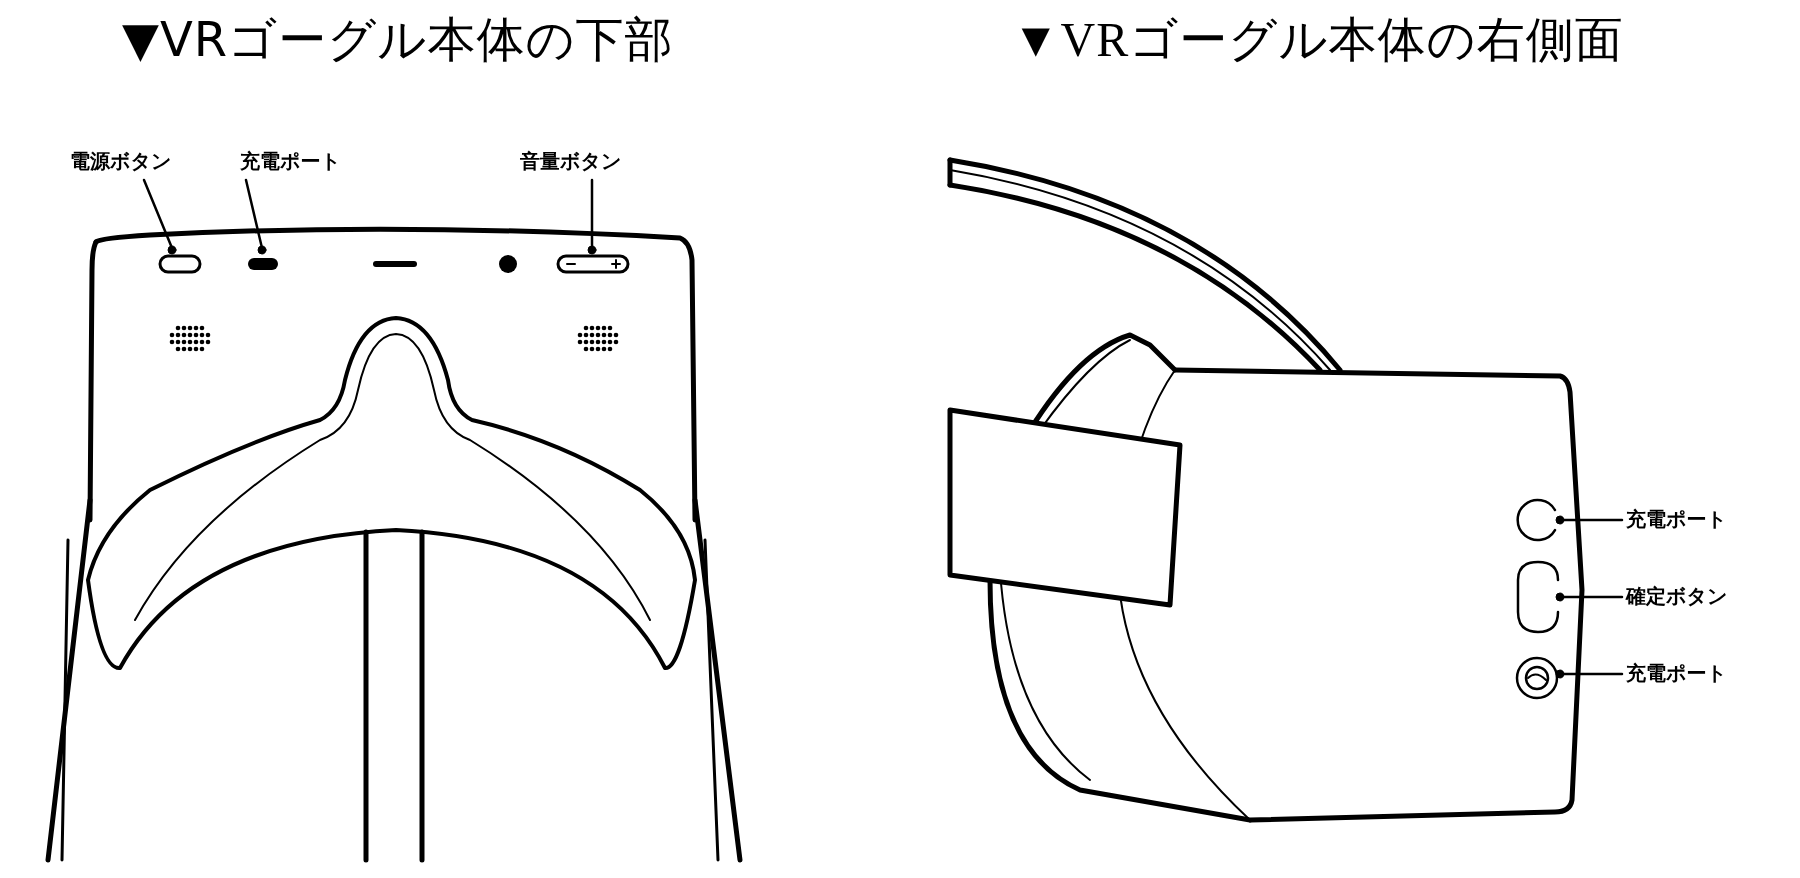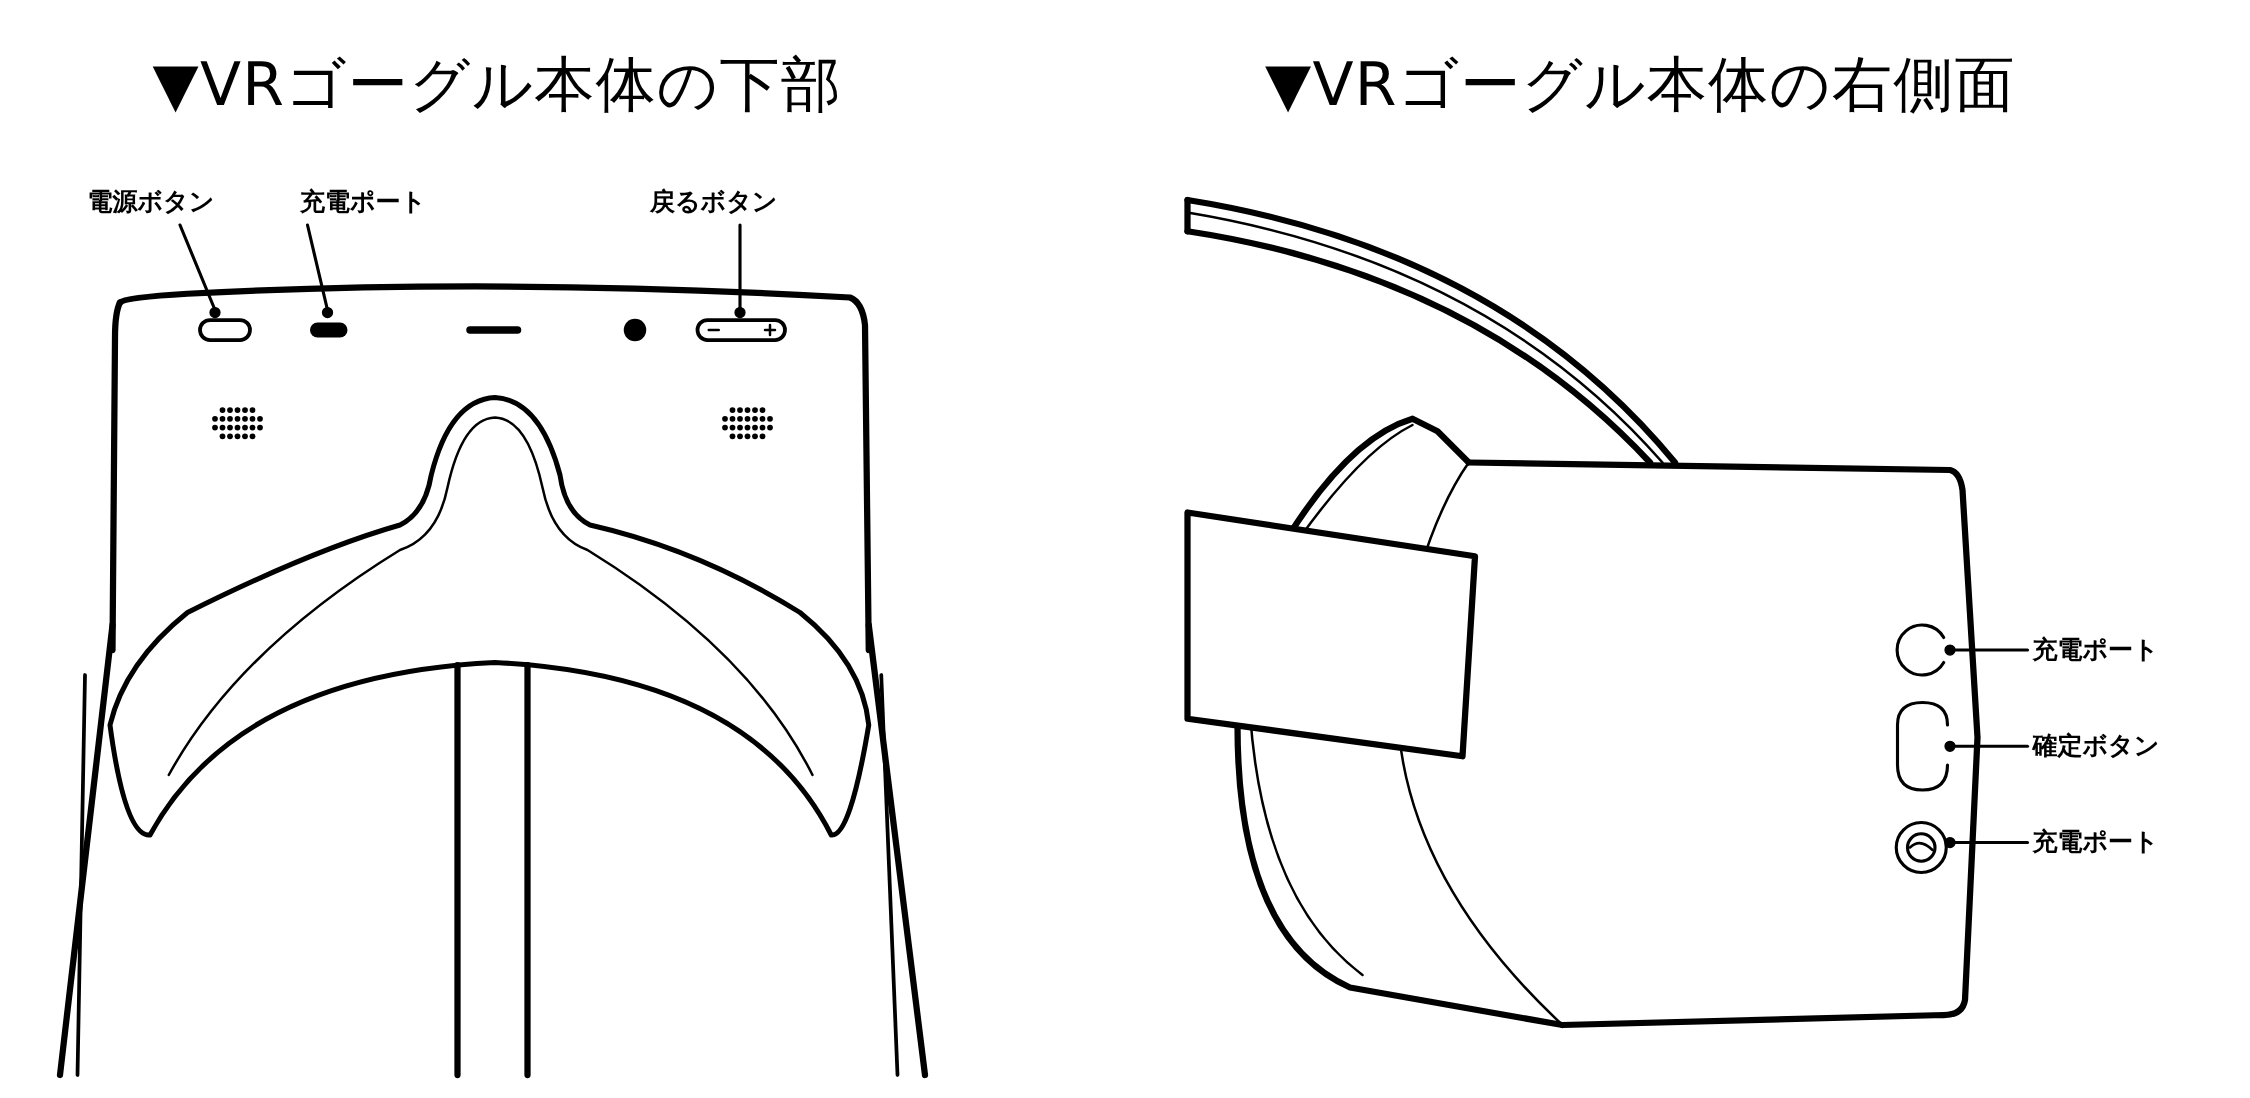--- a/index.html
+++ b/index.html
@@ -1,19 +1,19 @@
 <!DOCTYPE html>
 <html><head>
 <meta charset="utf-8">
 <style>
   html, body { margin:0; padding:0; background:#ffffff; }
   body { width:1800px; height:878px; position:relative; overflow:hidden; font-family:"DejaVu Sans", sans-serif; color:#000; }
-  .title { position:absolute; top:8px; font-size:48px; font-weight:400; letter-spacing:1px; white-space:nowrap;margin-top:28px; }
+  .title { position:absolute; top:8px; font-size:48px; font-weight:400; letter-spacing:1px; white-space:nowrap; }
   .title.left { left:122px; }
-  .title.right { left:1012px; }
+  .title.right { left:1012px;font-family:Liberation Serif, serif; }
   .label { position:absolute; font-size:20px; font-weight:700; white-space:nowrap; }
   svg { position:absolute; left:0; top:0; }
 </style>
 </head>
 <body>
 
 <div class="title left">▼VRゴーグル本体の下部</div>
 <div class="title right">▼VRゴーグル本体の右側面</div>
 
 <svg width="1800" height="878" viewBox="0 0 1800 878">
@@ -134,16 +134,16 @@
       <circle cx="1560" cy="597" r="4" fill="#000"></circle>
       <line x1="1560" y1="597" x2="1622" y2="597" stroke-width="2.5"></line>
       <circle cx="1560" cy="674" r="4" fill="#000"></circle>
       <line x1="1560" y1="674" x2="1622" y2="674" stroke-width="2.5"></line>
     </g>
   </g>
 </svg>
 
 <div class="label" style="left:70px;top:148px;">電源ボタン</div>
 <div class="label" style="left:240px;top:148px;">充電ポート</div>
-<div class="label" style="left:520px;top:148px;">戻るボタン</div>
+<div class="label" style="left:520px;top:148px;">音量ボタン</div>
 <div class="label" style="left:1626px;top:506px;">充電ポート</div>
 <div class="label" style="left:1626px;top:583px;">確定ボタン</div>
 <div class="label" style="left:1626px;top:660px;">充電ポート</div>
 
 </body></html>

